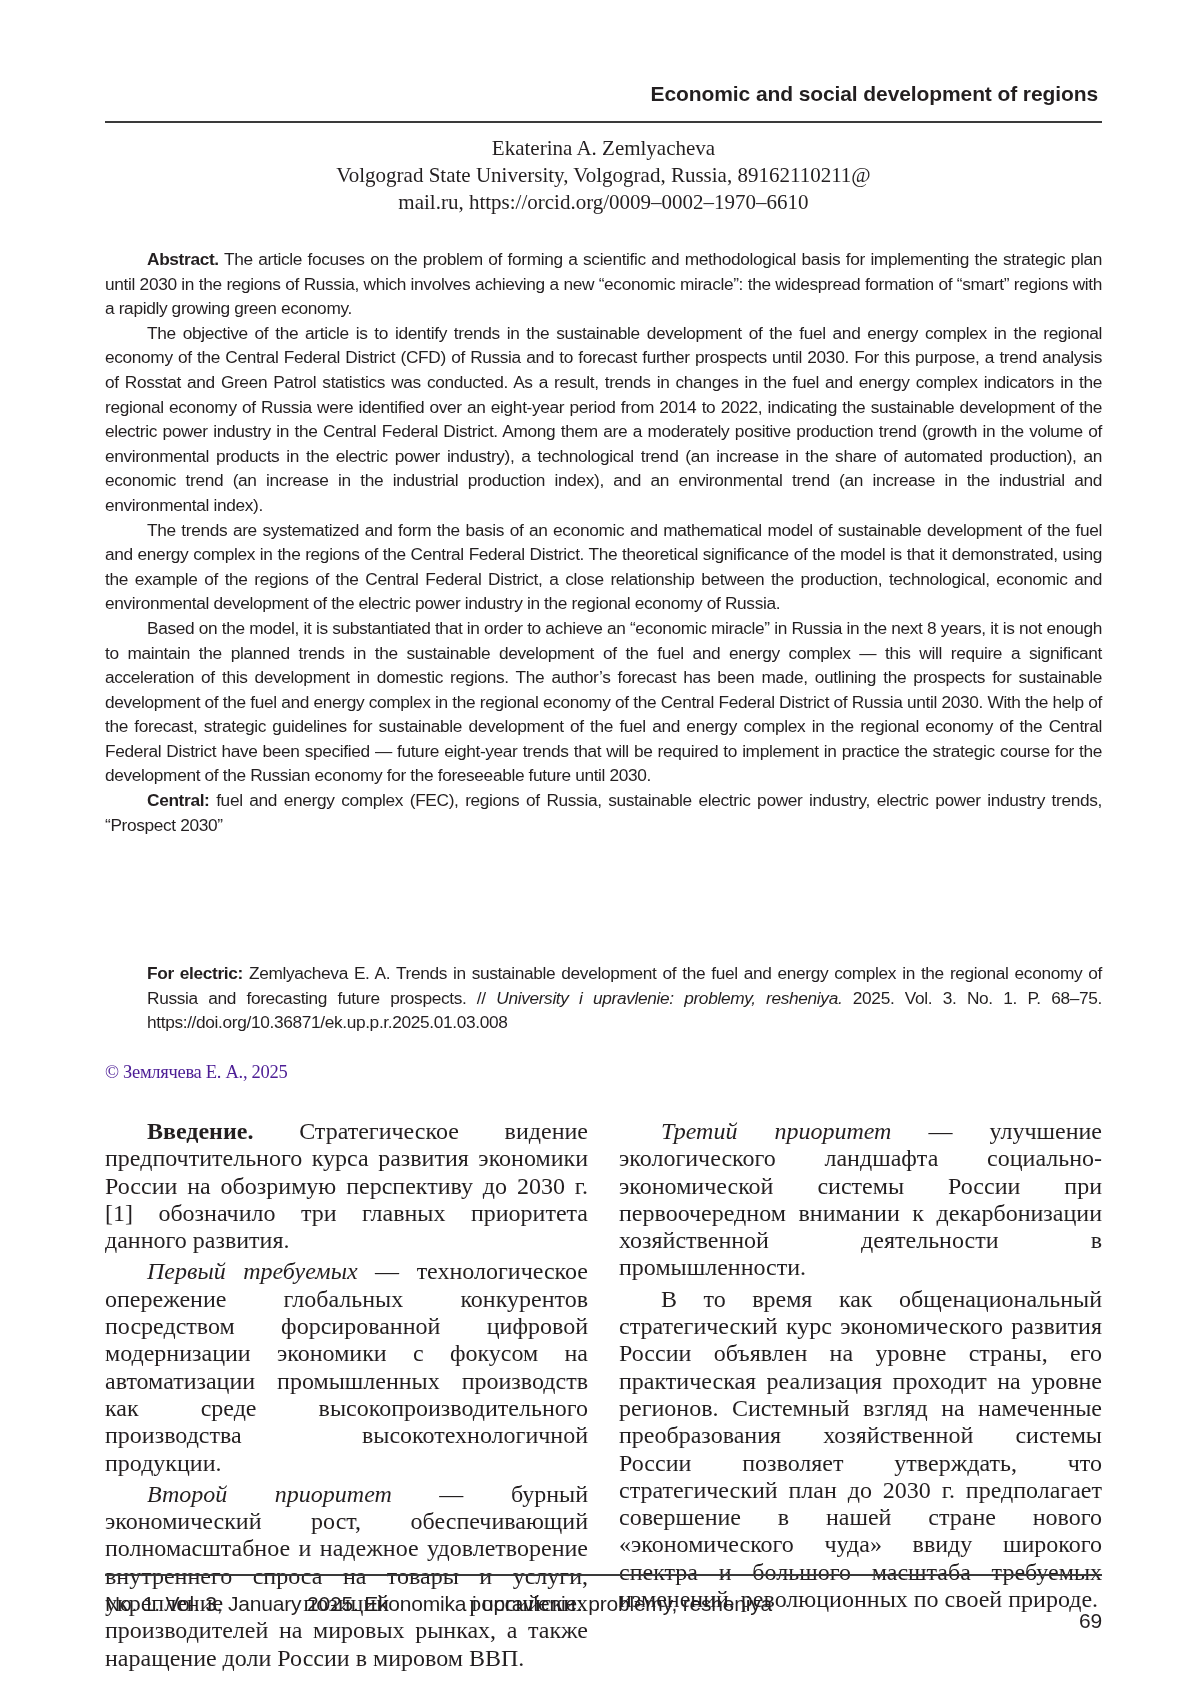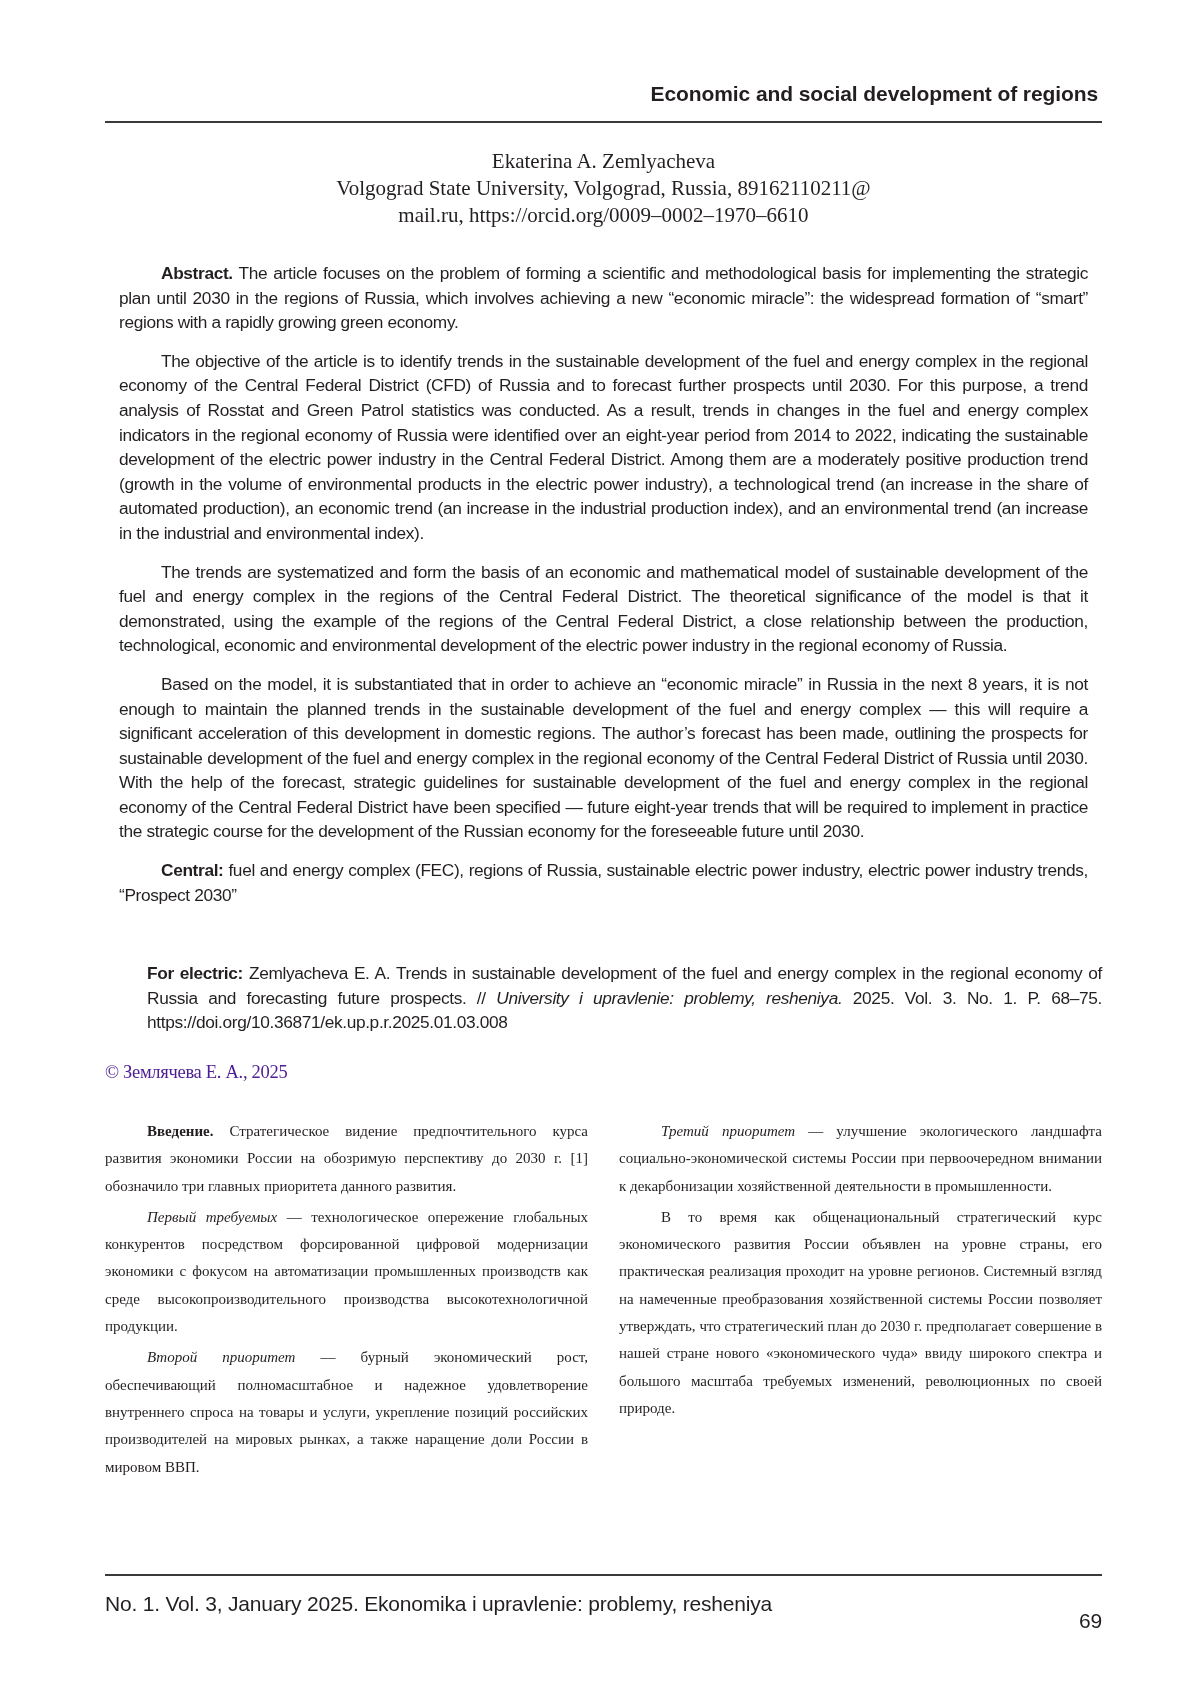--- a/index.html
+++ b/index.html
@@ -9,48 +9,48 @@
   .running-head {
     position: absolute; right: 102px; top: 82px;
     font-family: "Liberation Sans", sans-serif; font-weight: bold;
     font-size: 21px; letter-spacing: -0.1px; color: #231f20;
   }
   .rule { position: absolute; left: 105px; width: 997px; height: 2px; background: #3a3a3a; }
   .rule.top { top: 121px; }
   .rule.bottom { top: 1574px; }
 
   .author-block {
-    position: absolute; left: 105px; top: 148px; width: 997px; text-align: center;
+    position: absolute; left: 105px; top: 135px; width: 997px; text-align: center;
     font-family: "Liberation Serif", serif; font-size: 21px; line-height: 27px; color: #231f20;
   }
 
   .abstract {
     position: absolute; left: 105px; top: 247px; width: 997px;
     font-family: "Liberation Sans", sans-serif; font-size: 17.3px; line-height: 24.6px;
     text-align: justify; color: #231f20; letter-spacing: -0.35px;
   }
-  .abstract p { margin: 14px; text-indent: 42px; }
+  .abstract p { margin: 0; text-indent: 42px; }
   .abstract b { font-weight: bold; }
 
   .citation {
     position: absolute; left: 147px; top: 961px; width: 955px;
     font-family: "Liberation Sans", sans-serif; font-size: 17.3px; line-height: 24.6px;
     text-align: justify; color: #231f20; letter-spacing: -0.35px;
   }
   .citation p { margin: 0; }
   .citation i { font-style: italic; }
 
   .copyright {
     position: absolute; left: 105px; top: 1062px;
     font-family: "Liberation Serif", serif; font-size: 18.5px; color: #4c1d95; letter-spacing: -0.3px;
   }
 
   .col {
     position: absolute; top: 1118px; width: 483px;
-    font-family: "Liberation Serif", serif; font-size: 15px; line-height: 27.3px;
+    font-family: "Liberation Serif", serif; font-size: 24px; line-height: 27.3px;
     text-align: justify; color: #231f20;
   }
   .col.left { left: 105px; }
   .col.right { left: 619px; }
   .col p { margin: 0 0 4px 0; text-indent: 42px; }
   .col b { font-weight: bold; }
   .col i { font-style: italic; }
 
   .footer {
     position: absolute; left: 105px; top: 1592px; width: 997px;

